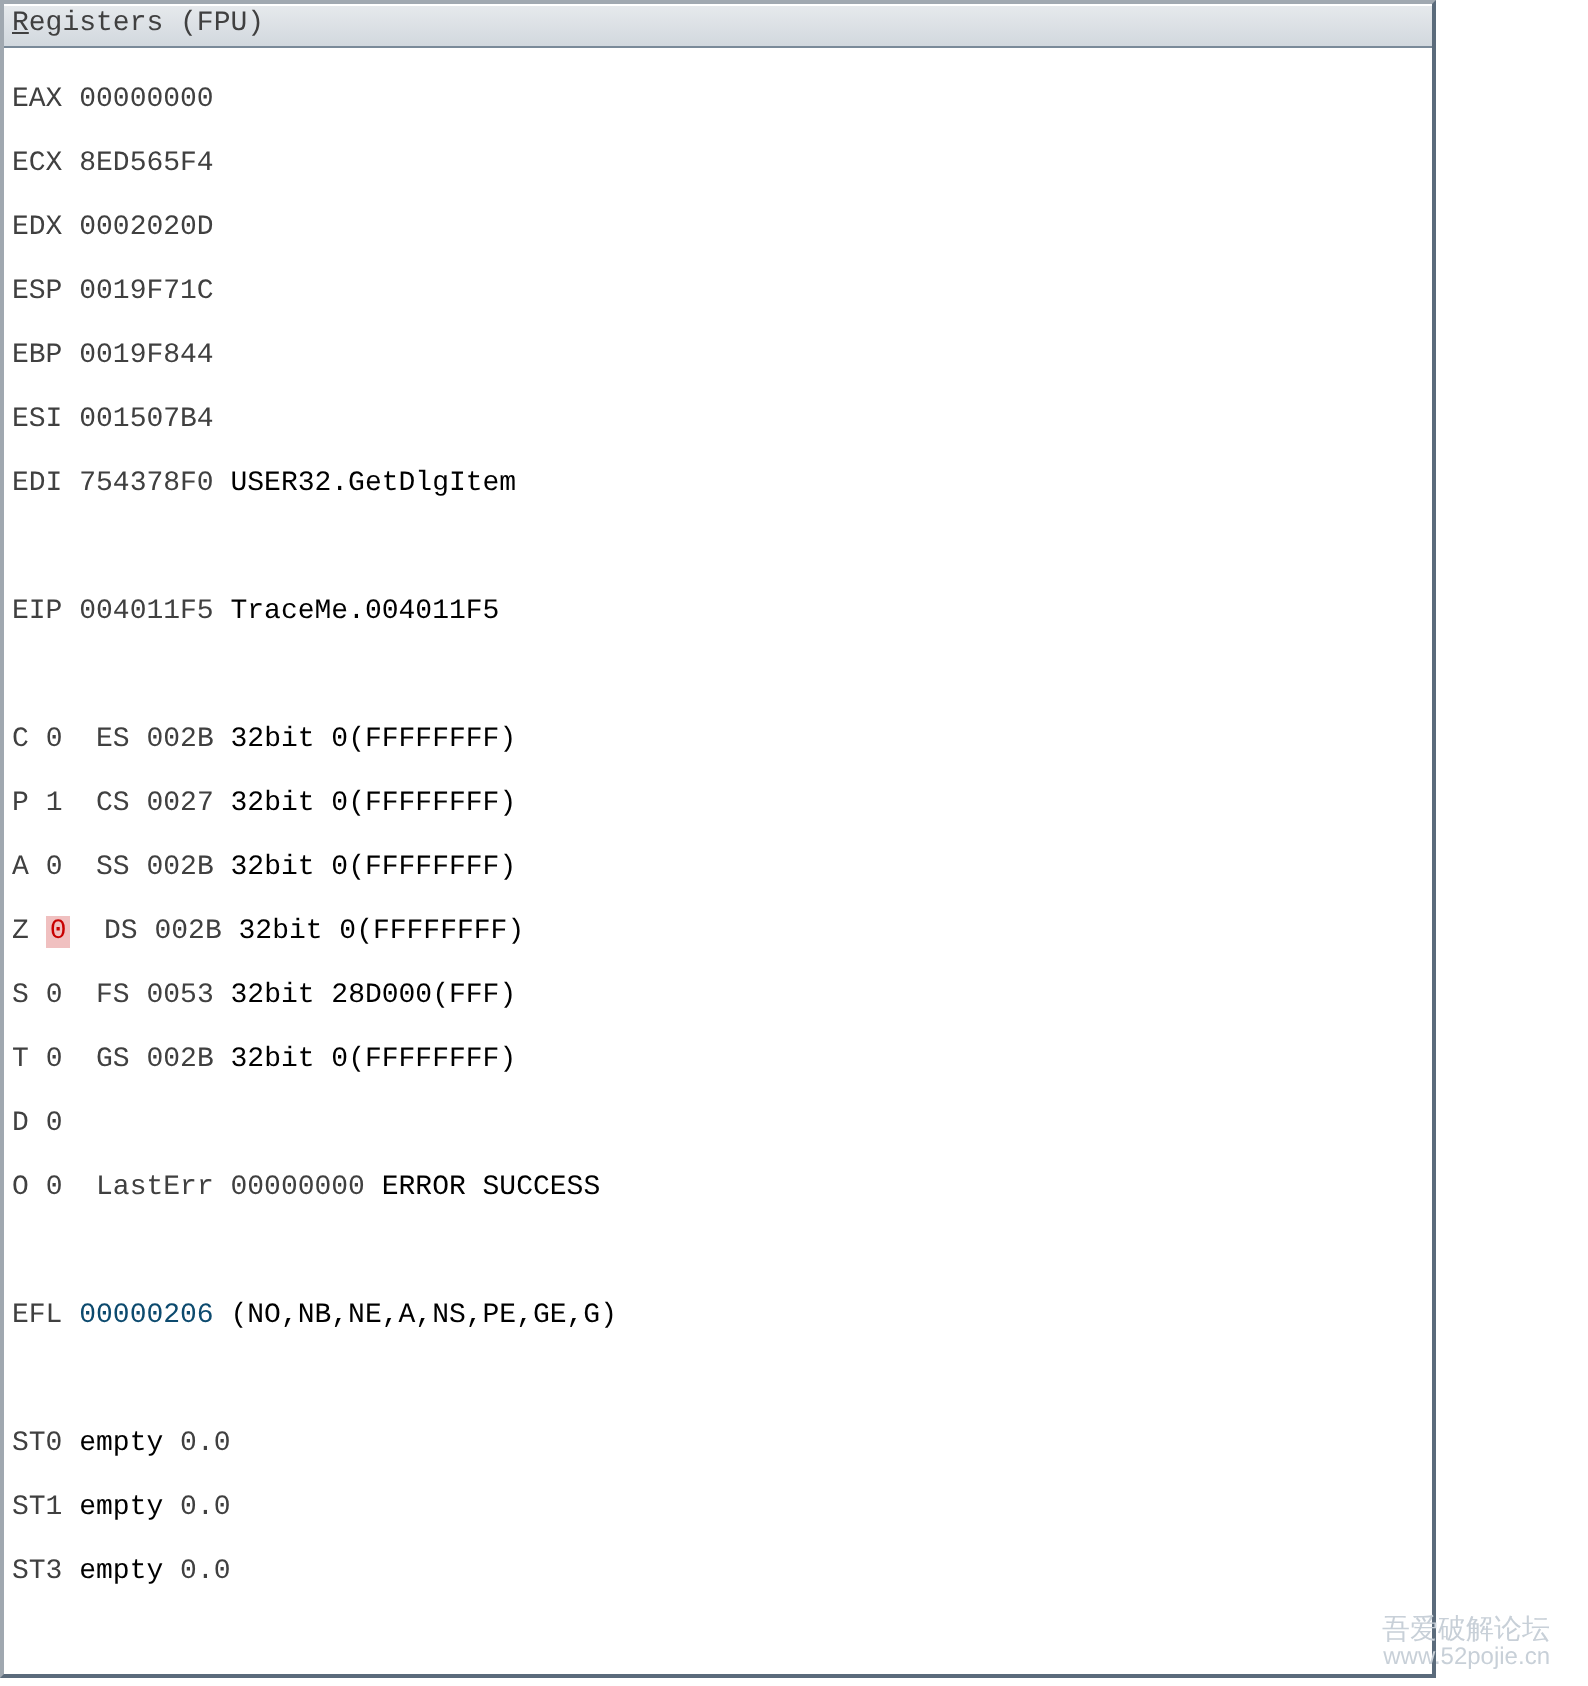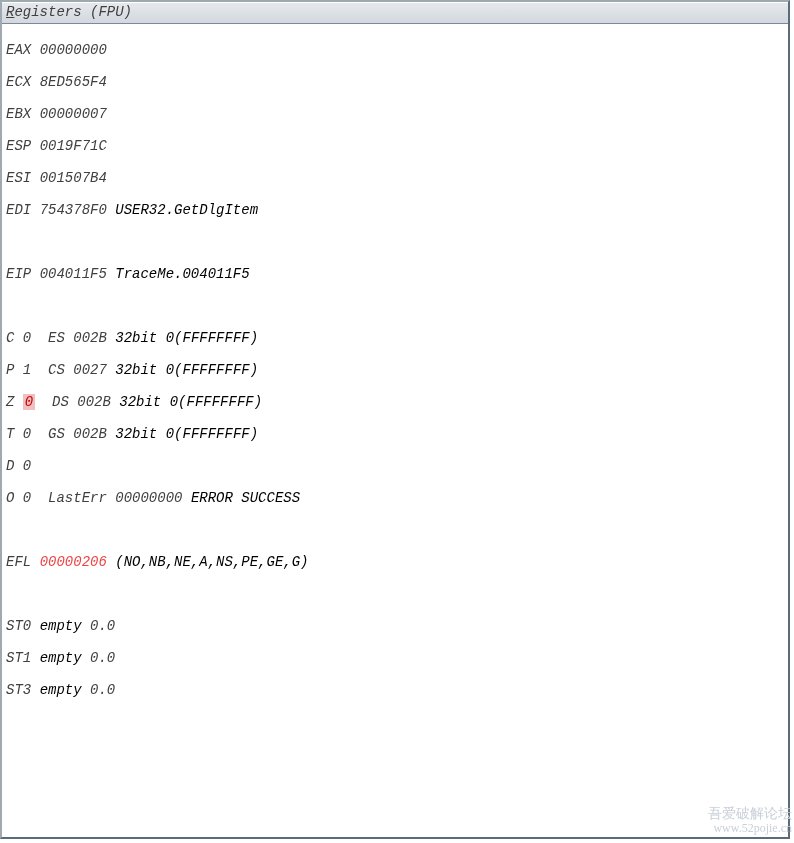--- a/index.html
+++ b/index.html
@@ -10,74 +10,76 @@
     background: #ffffff;
     font-family: "Courier New", monospace;
     font-size: 14px;
     line-height: 16px;
     color: #404040;
   }
   .frame {
     border: 2px solid #5b6b7b;
     border-top-color: #a0a8b0;
     border-left-color: #a0a8b0;
-    width: 790px;
+    width: 718px;
     height: 839px;
     box-sizing: border-box;
     background: #ffffff;
-    font-style: italic;
   }
   .title-bar {
     background: linear-gradient(#e6e9ec, #d2d8de);
     border-bottom: 1px solid #7a8a99;
     border-top: 1px solid #ffffff;
     padding: 1px 4px;
     font-weight: normal;
     height: 18px;
   }
   .title-bar u {
     text-decoration: underline;
   }
   .body {
     padding: 2px 4px;
     white-space: pre;
   }
   .gy { color: #000000; }
-  .red { color: #ef4444; }
+  .red { color: #0c4a6e; }
   .red-hl { color: #c80000; background: #f0c0c0; padding: 0 2px; }
   .blank { height: 16px; }
   .watermark {
     position: fixed;
-    right: 2px;
+    right: 19px;
     bottom: 8px;
     color: #c8d0d8;
-    font-family: Liberation Serif, serif;
+    font-family: Liberation Sans, sans-serif;
     font-size: 12px;
     text-align: right;
     line-height: 14px;
   }
   .watermark .big { font-size: 14px; }
 </style>
 </head>
 <body>
 <div class="frame">
   <div class="title-bar"><u>R</u><span>egisters (FPU)</span></div>
   <div class="body">
 <div><span>EAX</span> <span>00000000</span></div>
 <div><span>ECX</span> <span>8ED565F4</span></div>
-<div><span>EBX</span> <span>00000007</span></div>
+<div><span>EDX</span> <span>0002020D</span></div>
 <div><span>ESP</span> <span>0019F71C</span></div>
+<div><span>EBP</span> <span>0019F844</span></div>
 <div><span>ESI</span> <span>001507B4</span></div>
 <div><span>EDI</span> <span>754378F0</span> <span class="gy">USER32.GetDlgItem</span></div>
 <div class="blank"></div>
 <div><span>EIP</span> <span>004011F5</span> <span class="gy">TraceMe.004011F5</span></div>
 <div class="blank"></div>
 <div><span>C</span> <span>0</span>  <span>ES</span> <span>002B</span> <span class="gy">32bit 0(FFFFFFFF)</span></div>
 <div><span>P</span> <span>1</span>  <span>CS</span> <span>0027</span> <span class="gy">32bit 0(FFFFFFFF)</span></div>
+<div><span>A</span> <span>0</span>  <span>SS</span> <span>002B</span> <span class="gy">32bit 0(FFFFFFFF)</span></div>
 <div><span>Z</span> <span class="red-hl">0</span>  <span>DS</span> <span>002B</span> <span class="gy">32bit 0(FFFFFFFF)</span></div>
+<div><span>S</span> <span>0</span>  <span>FS</span> <span>0053</span> <span class="gy">32bit 28D000(FFF)</span></div>
 <div><span>T</span> <span>0</span>  <span>GS</span> <span>002B</span> <span class="gy">32bit 0(FFFFFFFF)</span></div>
 <div><span>D</span> <span>0</span></div>
 <div><span>O</span> <span>0</span>  <span>LastErr</span> <span>00000000</span> <span class="gy">ERROR SUCCESS</span></div>
 <div class="blank"></div>
 <div><span>EFL</span> <span class="red">00000206</span> <span class="gy">(NO,NB,NE,A,NS,PE,GE,G)</span></div>
 <div class="blank"></div>
 <div><span>ST0</span> <span class="gy">empty</span> <span>0.0</span></div>
 <div><span>ST1</span> <span class="gy">empty</span> <span>0.0</span></div>
 <div><span>ST3</span> <span class="gy">empty</span> <span>0.0</span></div>
 

